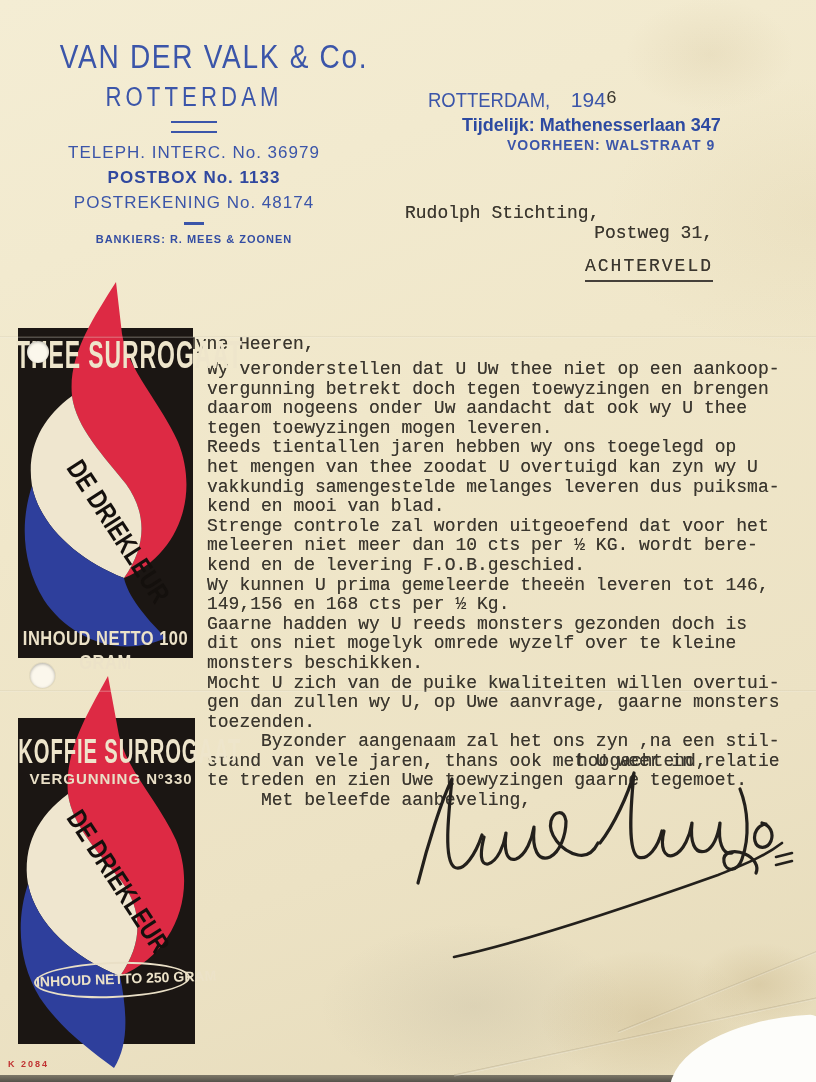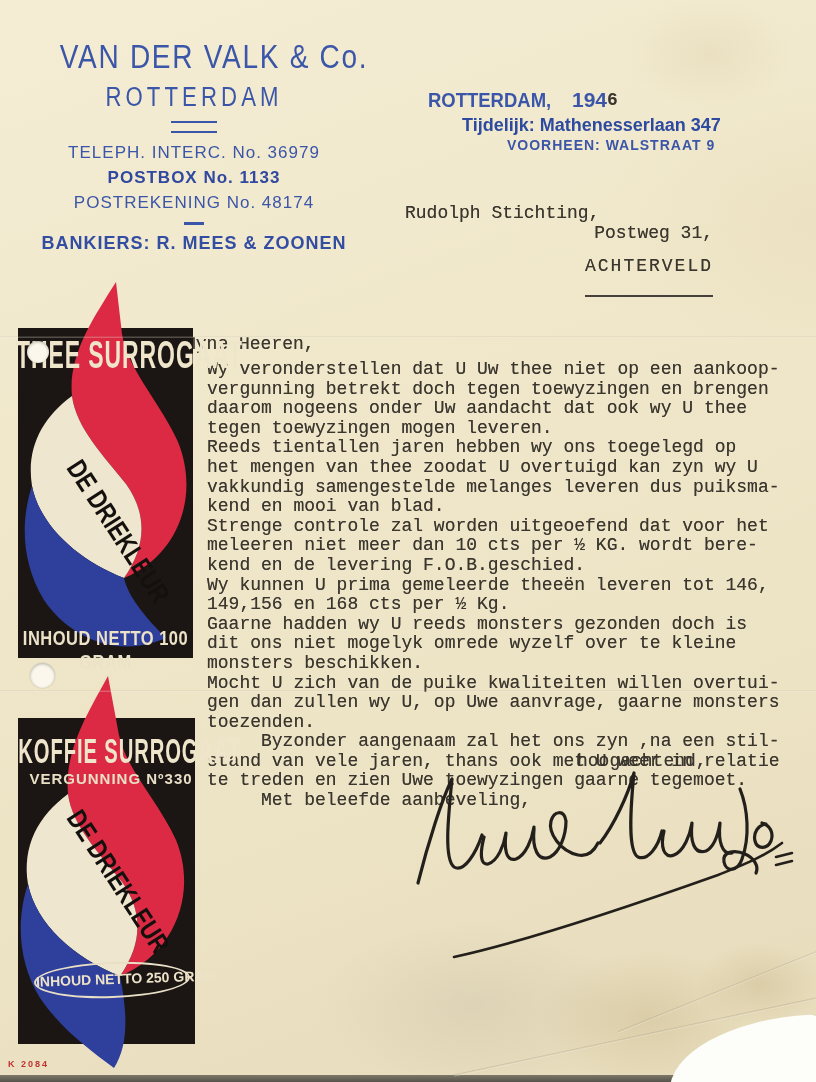--- a/index.html
+++ b/index.html
@@ -31,37 +31,37 @@
     font-size:9px;font-weight:bold;letter-spacing:2px;color:#c03232;}
   
   .letterhead{position:absolute;left:36px;top:38px;width:316px;text-align:center;color:#3b55a9;z-index:1;}
   .company{font-size:33px;letter-spacing:2px;white-space:nowrap;transform:scale(.85,1.02);transform-origin:center;}
   .lh-city{font-size:27px;letter-spacing:5px;margin-top:6px;transform:scale(.82,1);transform-origin:center;}
   .double-rule{width:46px;height:8px;margin:8px auto 10px auto;
     border-top:2.5px solid #3b55a9;border-bottom:2.5px solid #3b55a9;}
   .lh-line{font-size:17px;letter-spacing:1px;margin-top:5px;white-space:nowrap;}
   .lh-bold{font-weight:bold;color:#30489f;}
   .dash-rule{width:20px;height:3px;background:#3b55a9;margin:9px auto 8px auto;}
-  .bankers{font-size:18px;font-weight:bold;letter-spacing:1px;color:#334da3;margin-top:4px;}
+  .bankers{font-size:11px;font-weight:bold;letter-spacing:1px;color:#334da3;margin-top:4px;}
   
   .dateline{position:absolute;left:428px;top:88px;width:362px;z-index:1;}
-  .date-row{display:flex;align-items:center;font-weight:bold;}
+  .date-row{display:flex;align-items:flex-start;}
   .city-printed{font-size:21px;letter-spacing:0;color:#3b55a9;white-space:nowrap;transform:scale(.88,1);transform-origin:left;}
   .leader{flex:1;border-bottom:2px dotted #51118;border-bottom:2px dotted #5166ae;text-align:center;
     font-family:"Liberation Mono",monospace;font-size:18px;color:#3a362e;letter-spacing:2px;white-space:nowrap;padding:0 4px;}
   .year-printed{font-size:21px;color:#3b55a9;margin-left:4px;}
   .typed-year{font-family:"Liberation Mono",monospace;font-size:18px;color:#3a362e;}
   .temp-address{position:absolute;left:34px;top:27px;font-size:18px;font-weight:bold;color:#2d4aa1;white-space:nowrap;}
   .former-address{position:absolute;left:79px;top:49px;font-size:14px;font-weight:bold;letter-spacing:1px;color:#3b55a9;white-space:nowrap;}
   
   .typed{font-family:"Liberation Mono",monospace;color:#3a362e;text-shadow:0 0 .6px rgba(58,54,46,.65);}
   .recipient{position:absolute;left:405px;top:203px;font-size:18px;line-height:20px;z-index:1;}
   .recipient .l2{margin-left:74px;text-align:right;}
   .recipient .l3{margin-left:180px;margin-top:13px;}
-  .recipient .l3 span{border-bottom:2px solid #45403a;letter-spacing:2px;padding-bottom:19px;text-align:right;}
+  .recipient .l3 span{border-bottom:2px solid #45403a;letter-spacing:2px;padding-bottom:4px;text-align:right;}
   .salutation{position:absolute;left:185px;top:334px;font-size:18px;z-index:1;}
   .letter-body{position:absolute;left:207px;top:360px;width:608px;font-size:18px;line-height:19.6px;
     white-space:pre;z-index:1;}
   .closing-typed{position:absolute;left:577px;top:751px;font-size:18px;z-index:1;}
   
   .signature{position:absolute;left:388px;top:765px;z-index:2;}
   
   .label{position:absolute;z-index:3;}
   .label .box{position:absolute;background:#1b1613;}
   .label svg{position:absolute;left:0;top:0;}

